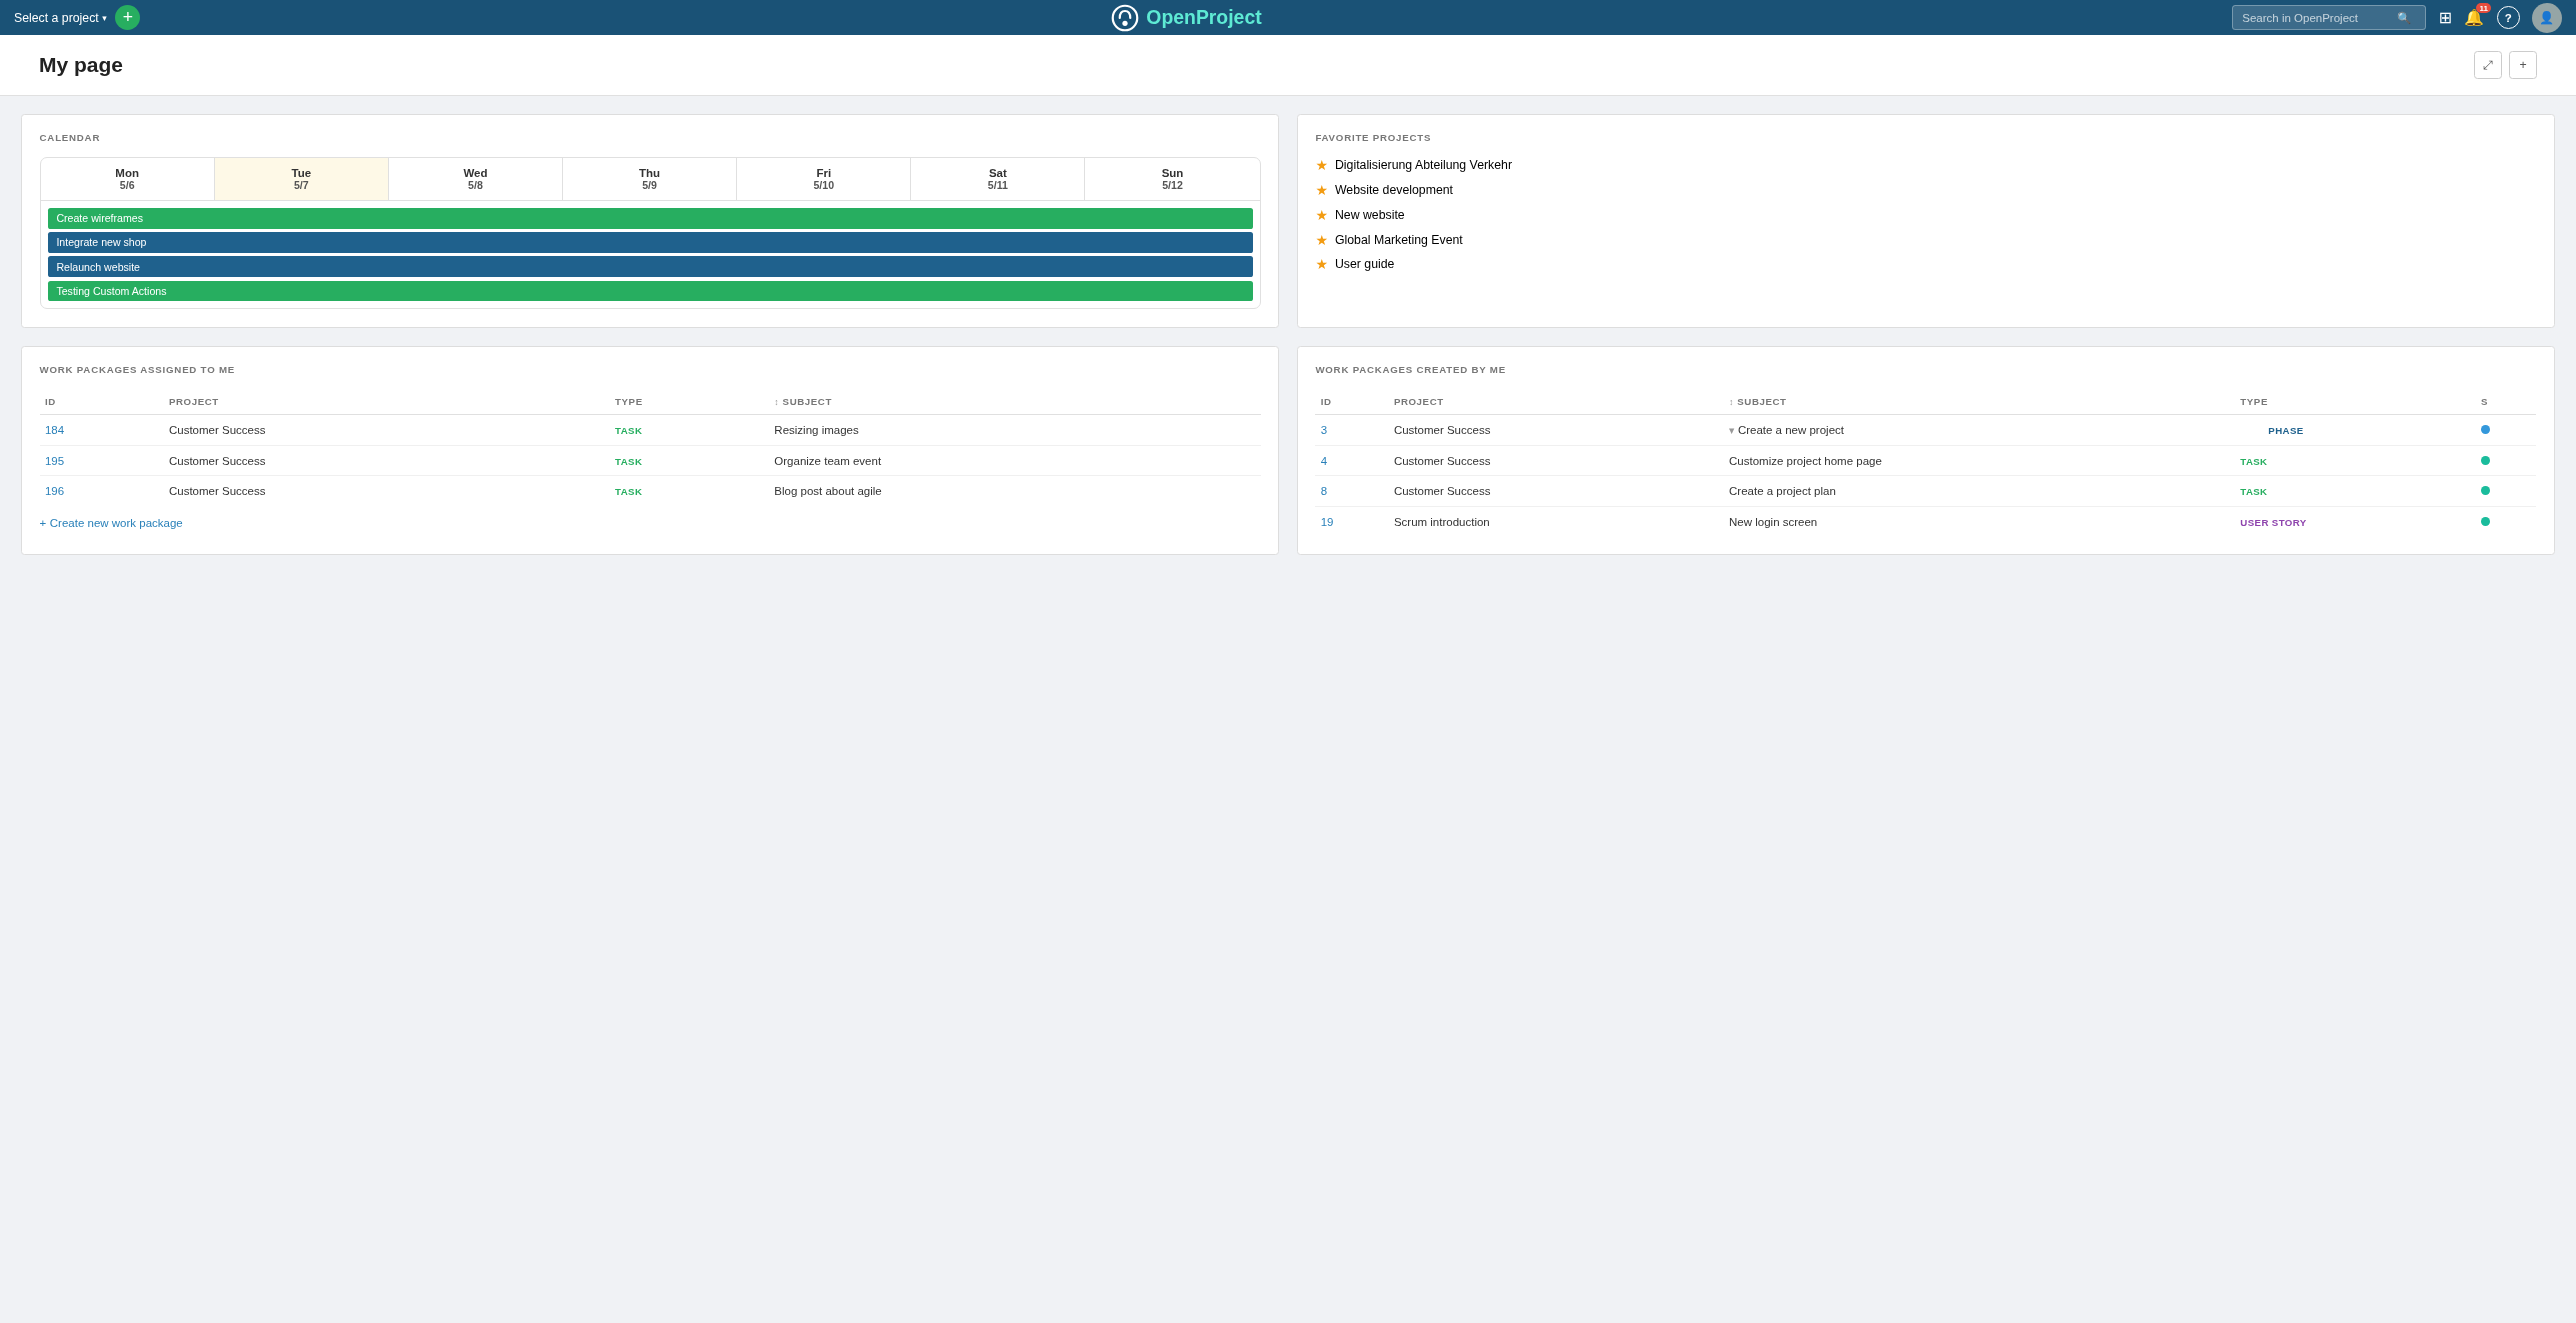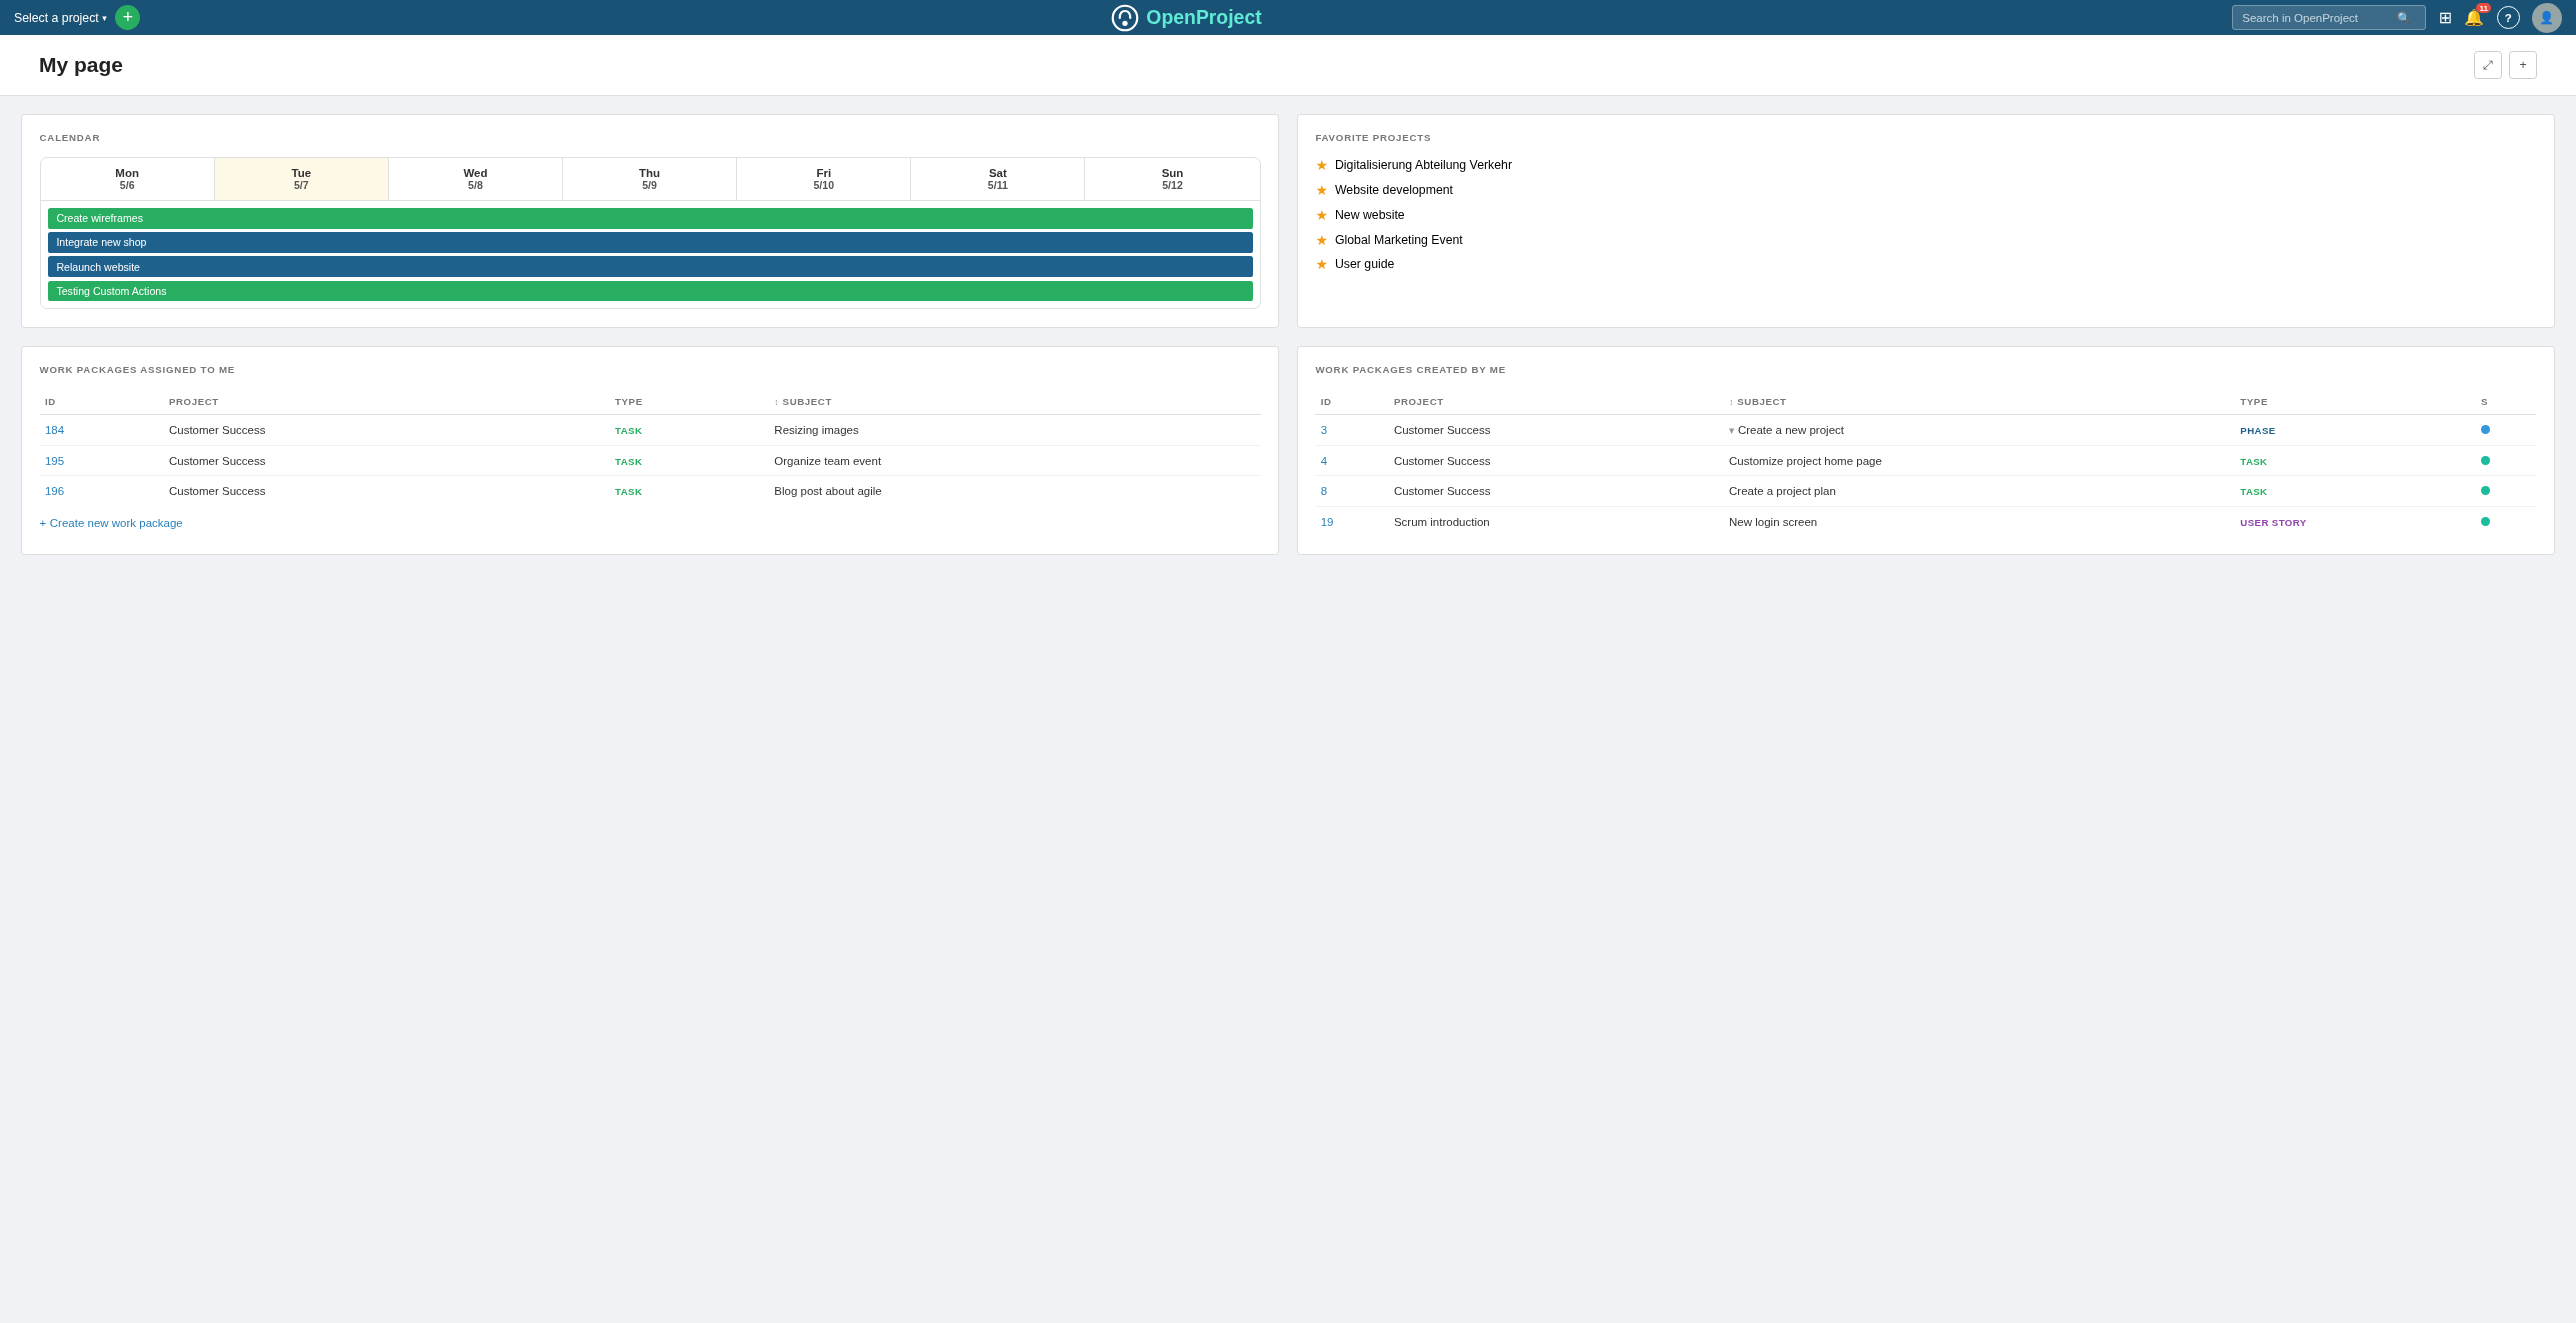--- a/index.html
+++ b/index.html
@@ -189,21 +189,21 @@
       color: #333;
     }
     .wp-table tr:last-child td { border-bottom: none; }
     .id-link { color: #2980b9; text-decoration: none; font-size: 11.5px; }
     .type-badge {
       font-size: 9.7px;
       font-weight: 700;
       letter-spacing: 0.04em;
     }
     .type-task { color: #27ae60; }
-    .type-phase { color: #1f618d; }
+    .type-phase { color: #1f618d; margin-left: 28px; }
     .type-story { color: #8e44ad; }
 
     .status-dot {
       width: 8.8px; height: 8.8px;
       border-radius: 50%;
       display: inline-block;
     }
     .status-blue { background: #3498db; }
     .status-teal { background: #1abc9c; }
 

